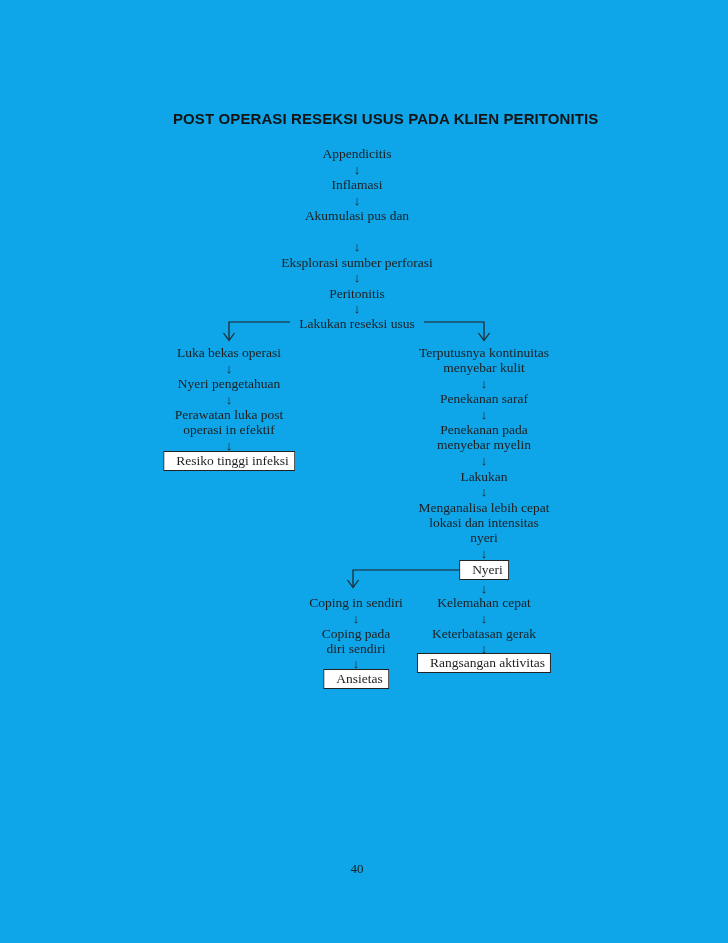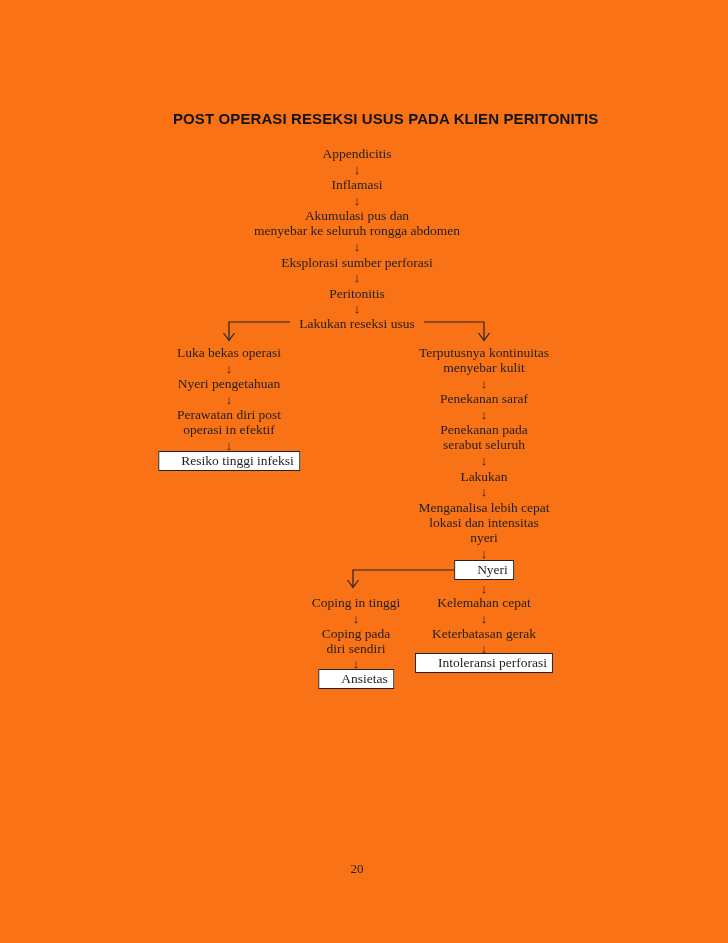--- a/index.html
+++ b/index.html
@@ -4,21 +4,21 @@
 <style>
   html, body {
     margin: 0;
     padding: 0;
     background: #ffffff;
   }
   .page {
     position: relative;
     width: 728px;
     height: 943px;
-    background: #f97316;
+    background: #0ea5e9;
     overflow: hidden;
     font-family: "Liberation Serif", serif;
     color: #1f1f1f;
   }
   .title {
     position: absolute;
     left: 173px;
     top: 110px;
     font-family: "Liberation Sans", sans-serif;
     font-weight: bold;
@@ -37,21 +37,21 @@
   }
   .arrow {
     position: absolute;
     transform: translateX(-50%);
     font-size: 13px;
     line-height: 15px;
     text-align: center;
   }
   .boxed {
     border: 1.5px solid #222222;
-    padding: 1px 5px 2px 22px;
+    padding: 1px 5px 2px 12px;
     background: #ffffff;
   }
   .connectors {
     position: absolute;
     left: 0;
     top: 0;
     pointer-events: none;
   }
   .pagenum {
     position: absolute;
@@ -82,61 +82,60 @@
       <path d="M 461 570 L 353 570 L 353 586"></path>
       <path d="M 347.5 580 L 353 587.5 L 358.5 580"></path>
     </g>
   </svg>
 
   <div class="node" style="left:357px; top:146px">Appendicitis</div>
   <div class="arrow" style="left:357px; top:162px">↓</div>
   <div class="node" style="left:357px; top:177px">Inflamasi</div>
   <div class="arrow" style="left:357px; top:193px">↓</div>
   <div class="node" style="left:357px; top:208px">Akumulasi pus dan</div>
-  <div class="node" style="left:357px; top:223px">menyebar ke seluruh rongga abdomen</div>
   <div class="arrow" style="left:357px; top:239px">↓</div>
   <div class="node" style="left:357px; top:255px">Eksplorasi sumber perforasi</div>
   <div class="arrow" style="left:357px; top:270px">↓</div>
   <div class="node" style="left:357px; top:286px">Peritonitis</div>
   <div class="arrow" style="left:357px; top:301px">↓</div>
   <div class="node" style="left:357px; top:316px">Lakukan reseksi usus</div>
 
   <div class="node" style="left:229px; top:345px">Luka bekas operasi</div>
   <div class="arrow" style="left:229px; top:361px">↓</div>
   <div class="node" style="left:229px; top:376px">Nyeri pengetahuan</div>
   <div class="arrow" style="left:229px; top:392px">↓</div>
-  <div class="node" style="left:229px; top:407px">Perawatan diri post</div>
+  <div class="node" style="left:229px; top:407px">Perawatan luka post</div>
   <div class="node" style="left:229px; top:422px">operasi in efektif</div>
   <div class="arrow" style="left:229px; top:438px">↓</div>
   <div class="node boxed" style="left:229px; top:451px">Resiko tinggi infeksi</div>
 
   <div class="node" style="left:484px; top:345px">Terputusnya kontinuitas</div>
   <div class="node" style="left:484px; top:360px">menyebar kulit</div>
   <div class="arrow" style="left:484px; top:376px">↓</div>
   <div class="node" style="left:484px; top:391px">Penekanan saraf</div>
   <div class="arrow" style="left:484px; top:407px">↓</div>
   <div class="node" style="left:484px; top:422px">Penekanan pada</div>
-  <div class="node" style="left:484px; top:437px">serabut seluruh</div>
+  <div class="node" style="left:484px; top:437px">menyebar myelin</div>
   <div class="arrow" style="left:484px; top:453px">↓</div>
   <div class="node" style="left:484px; top:469px">Lakukan</div>
   <div class="arrow" style="left:484px; top:484px">↓</div>
   <div class="node" style="left:484px; top:500px">Menganalisa lebih cepat</div>
   <div class="node" style="left:484px; top:515px">lokasi dan intensitas</div>
   <div class="node" style="left:484px; top:530px">nyeri</div>
   <div class="arrow" style="left:484px; top:546px">↓</div>
   <div class="node boxed" style="left:484px; top:560px">Nyeri</div>
   <div class="arrow" style="left:484px; top:581px">↓</div>
   <div class="node" style="left:484px; top:595px">Kelemahan cepat</div>
   <div class="arrow" style="left:484px; top:611px">↓</div>
   <div class="node" style="left:484px; top:626px">Keterbatasan gerak</div>
   <div class="arrow" style="left:484px; top:641px">↓</div>
-  <div class="node boxed" style="left:484px; top:653px">Intoleransi perforasi</div>
+  <div class="node boxed" style="left:484px; top:653px">Rangsangan aktivitas</div>
 
-  <div class="node" style="left:356px; top:595px">Coping in tinggi</div>
+  <div class="node" style="left:356px; top:595px">Coping in sendiri</div>
   <div class="arrow" style="left:356px; top:611px">↓</div>
   <div class="node" style="left:356px; top:626px">Coping pada</div>
   <div class="node" style="left:356px; top:641px">diri sendiri</div>
   <div class="arrow" style="left:356px; top:656px">↓</div>
   <div class="node boxed" style="left:356px; top:669px">Ansietas</div>
 
-  <div class="pagenum">20</div>
+  <div class="pagenum">40</div>
 
 </div>
 
 </body></html>

